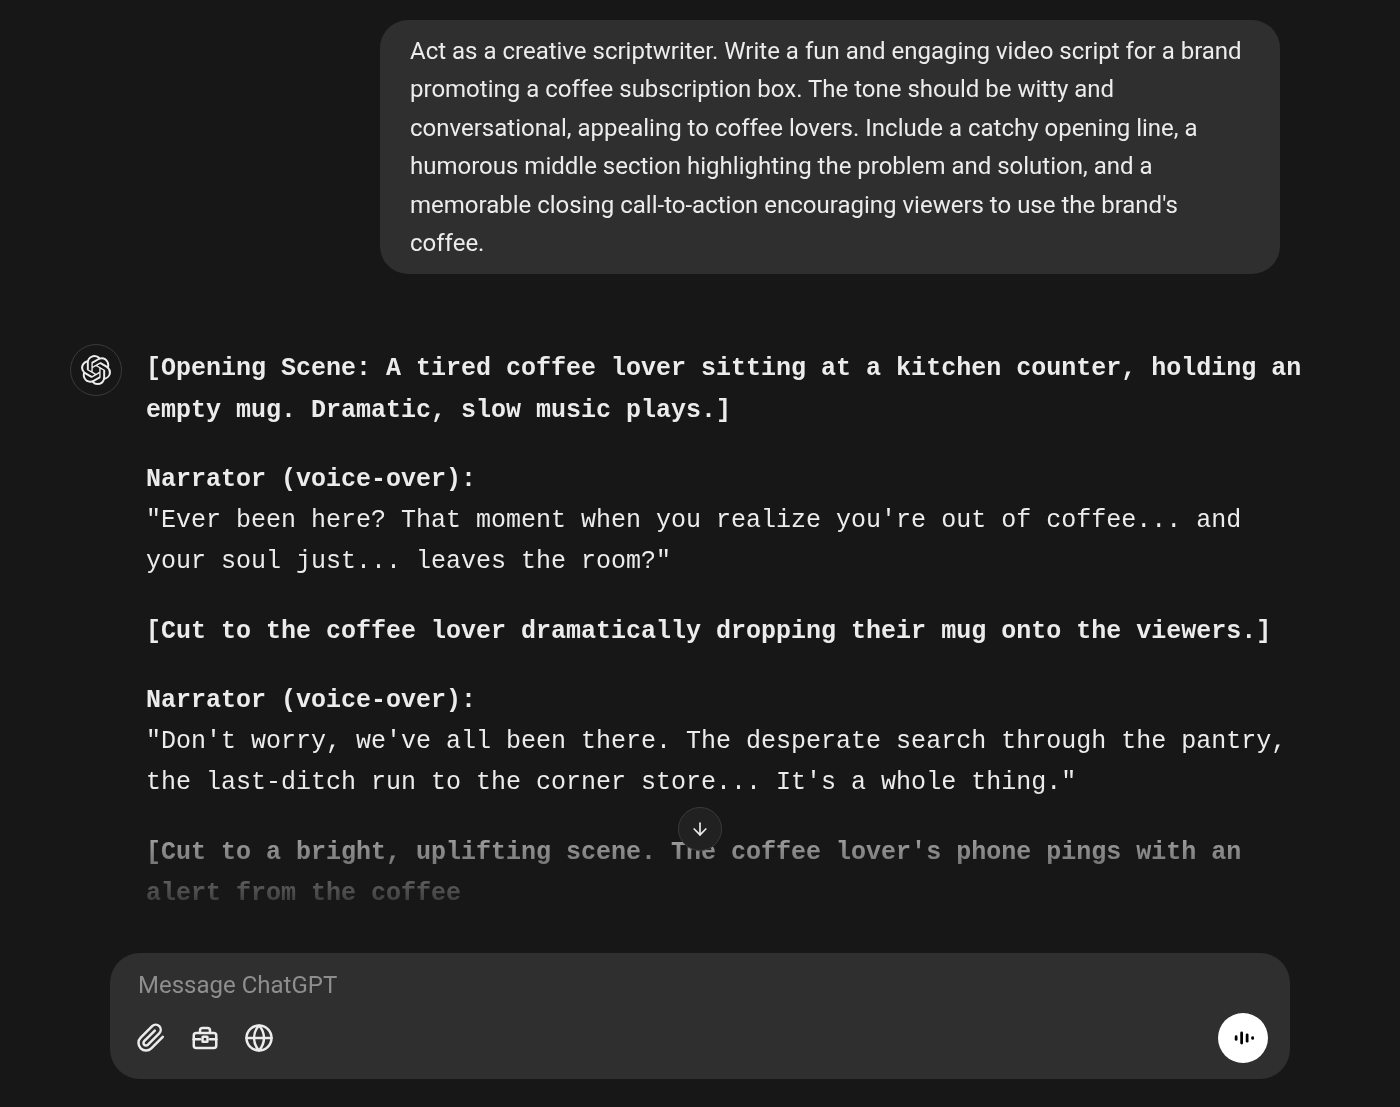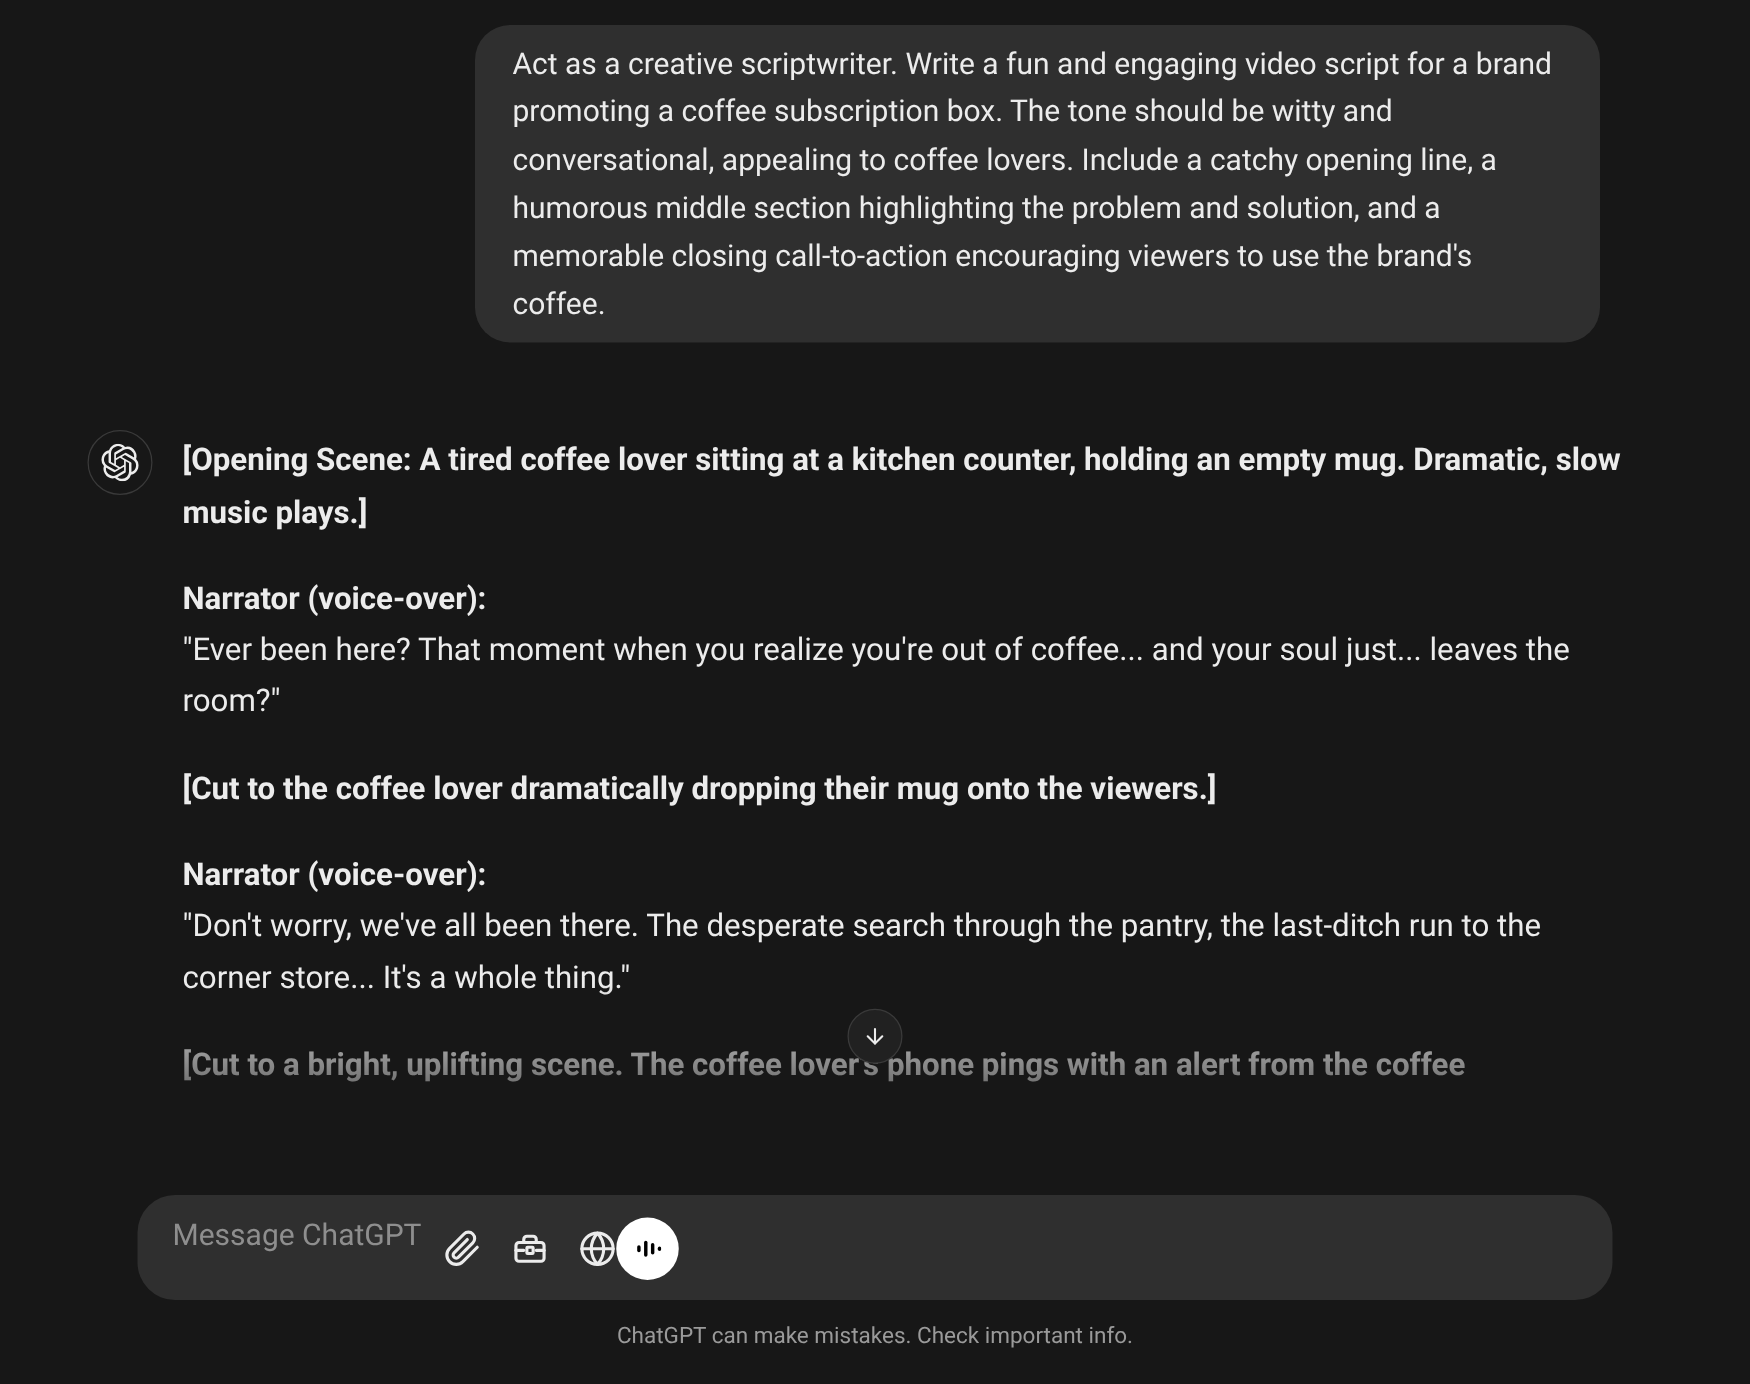--- a/index.html
+++ b/index.html
@@ -64,20 +64,21 @@
       width: 30px;
       height: 30px;
     }
     .assistant-content {
       flex: 1;
       font-size: 25px;
       line-height: 1.65;
       color: #ececec;
       padding-top: 4px;
       padding-right: 20px;
+      font-family: Liberation Mono, monospace;
     }
     .assistant-content p {
       margin-bottom: 28px;
     }
     .assistant-content .bold {
       font-weight: 700;
     }
     .scroll-down-button {
       position: absolute;
       left: 50%;
@@ -103,21 +104,21 @@
       left: 0;
       right: 0;
       padding: 0 110px 28px 110px;
       background: linear-gradient(to bottom, rgba(23,23,23,0) 0%, #171717 30%);
     }
     .input-box {
       background-color: #2f2f2f;
       border-radius: 30px;
       padding: 18px 22px 16px 22px;
       display: flex;
-      flex-direction: row;
+      flex-direction: column;
       gap: 14px;
     }
     .input-text {
       color: #8e8e8e;
       font-size: 24px;
       padding-left: 6px;
     }
     .input-toolbar {
       display: flex;
       align-items: center;
@@ -234,15 +235,14 @@
         <div class="voice-button">
           <svg width="22" height="22" viewBox="0 0 24 24" fill="#000000">
             <rect x="3" y="9" width="3" height="6" rx="1.5"></rect>
             <rect x="9" y="5" width="3" height="14" rx="1.5"></rect>
             <rect x="15" y="7" width="3" height="10" rx="1.5"></rect>
             <rect x="21" y="10" width="3" height="4" rx="1.5"></rect>
           </svg>
         </div>
       </div>
     </div>
-    <div class="disclaimer">ChatGPT can make mistakes. Check important info.</div>
   </div>
 </div>
 
 </body></html>

